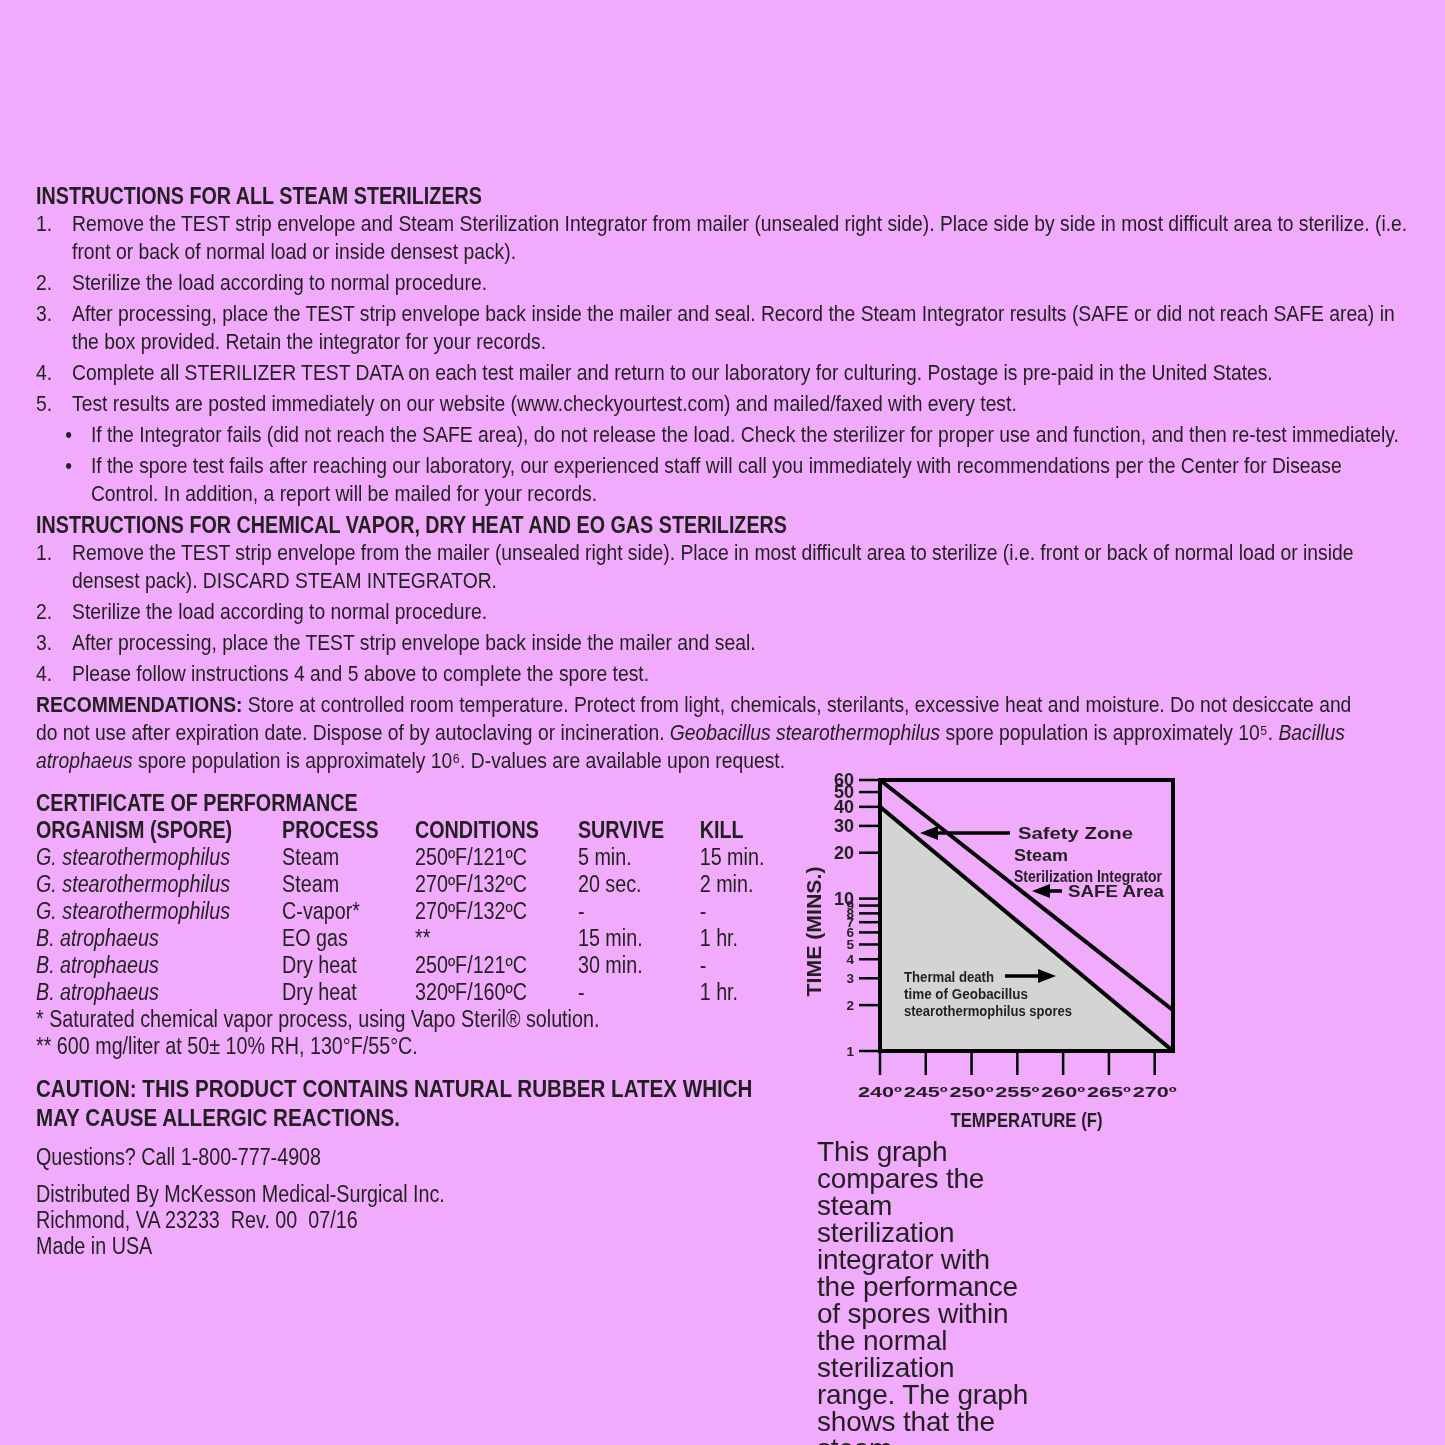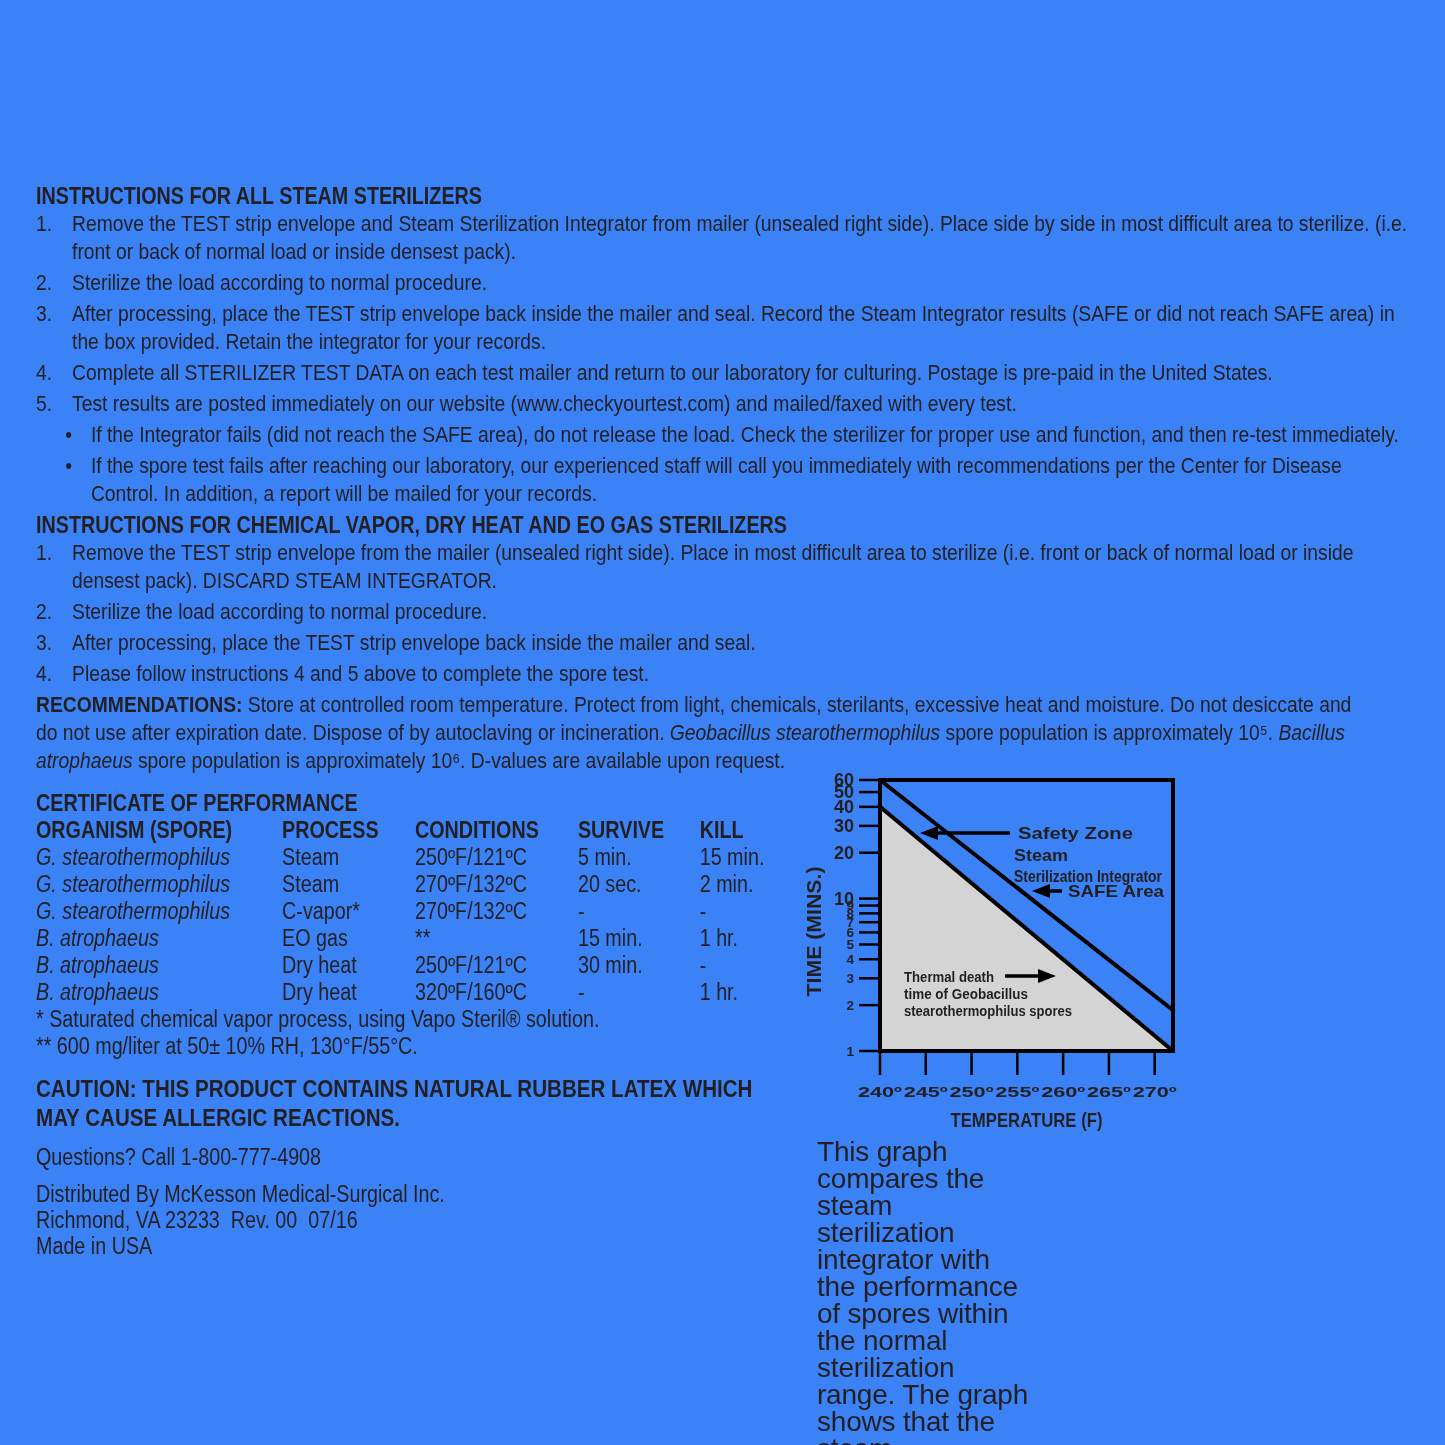--- a/index.html
+++ b/index.html
@@ -1,18 +1,18 @@
 <!DOCTYPE html>
 <html><head>
 <meta charset="utf-8">
 <style>
   html,body{margin:0;padding:0;background:#ffffff;}
   body{width:1445px;height:1445px;overflow:hidden;color:#231f20;
        font-family:"Liberation Sans","DejaVu Sans",sans-serif;}
-  .page{position:relative;width:1445px;height:1445px;background:#3b82f6;}
+  .page{position:relative;width:1445px;height:1445px;background:#f0abfc;}
   .content{padding:182px 36px 0 36px;width:1373px;}
 
   
   .squeeze-top{width:1600px;transform:scaleX(0.8575);transform-origin:0 0;
                font-size:22.5px;line-height:28px;letter-spacing:0;}
   .h{font-size:23px;font-weight:bold;line-height:28px;}
   .li{display:flex;margin-bottom:3px;}
   .li .num{width:42px;flex:none;}
   .li .itxt{flex:1;}
   .li.bullet{margin-left:34px;}

